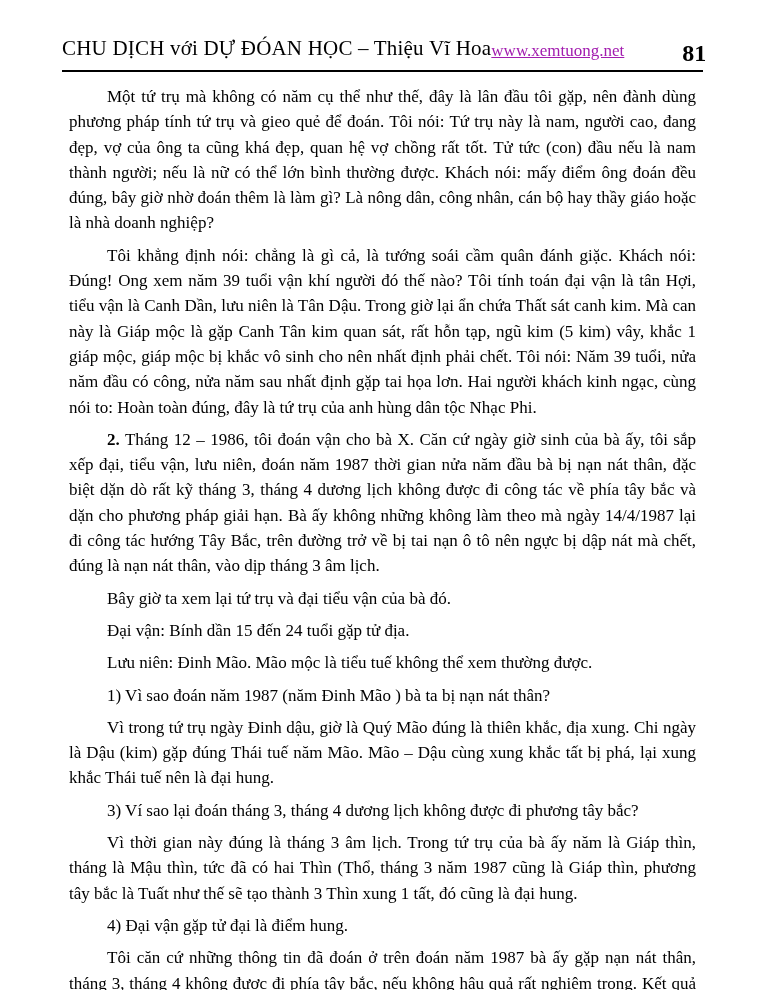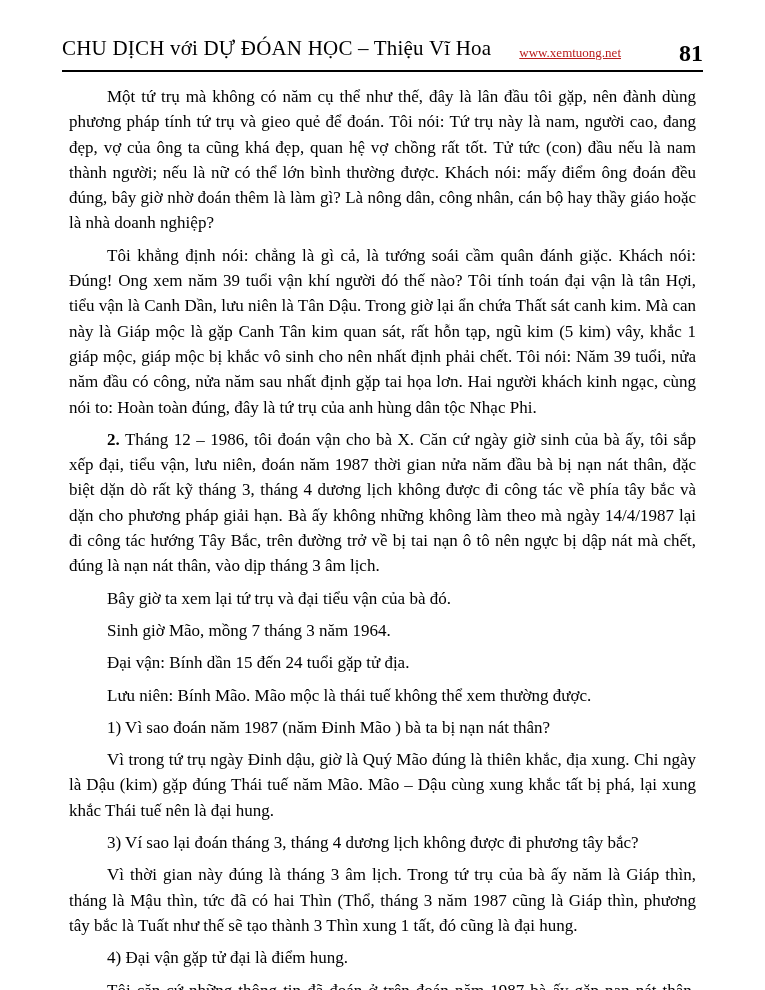--- a/index.html
+++ b/index.html
@@ -26,23 +26,23 @@
     border-bottom: 2px solid #000000;
     padding-bottom: 9px;
   }
   .header-title {
     flex: 1 1 auto;
     font-size: 21px;
     letter-spacing: 0.2px;
     white-space: nowrap;
   }
   .header-site {
-    font-size: 13px;
+    font-size: 17px;
     text-decoration: underline;
-    color: #b91c1c;
+    color: #a21caf;
     margin-right: 58px;
     white-space: nowrap;
   }
   .header-page-number {
     font-size: 24px;
     font-weight: bold;
     line-height: 0.9;
     margin-bottom: -4px;
     white-space: nowrap;
   }
@@ -69,23 +69,22 @@
     <span class="header-title">CHU DỊCH với DỰ ĐÓAN HỌC – Thiệu Vĩ Hoa</span>
     <span class="header-site">www.xemtuong.net</span>
     <span class="header-page-number">81</span>
   </div>
 
   <div class="body-text">
     <p class="para"><b class="lead"></b><span>Một tứ trụ mà không có năm cụ thể như thế, đây là lân đầu tôi gặp, nên đành dùng phương pháp tính tứ trụ và gieo quẻ để đoán. Tôi nói: Tứ trụ này là nam, người cao, đang đẹp, vợ của ông ta cũng khá đẹp, quan hệ vợ chồng rất tốt. Tử tức (con) đầu nếu là nam thành người; nếu là nữ có thể lớn bình thường được. Khách nói: mấy điểm ông đoán đều đúng, bây giờ nhờ đoán thêm là làm gì? Là nông dân, công nhân, cán bộ hay thầy giáo hoặc là nhà doanh nghiệp?</span></p>
     <p class="para"><b class="lead"></b><span>Tôi khẳng định nói: chẳng là gì cả, là tướng soái cầm quân đánh giặc. Khách nói: Đúng! Ong xem năm 39 tuổi vận khí người đó thế nào? Tôi tính toán đại vận là tân Hợi, tiểu vận là Canh Dần, lưu niên là Tân Dậu. Trong giờ lại ẩn chứa Thất sát canh kim. Mà can này là Giáp mộc là gặp Canh Tân kim quan sát, rất hỗn tạp, ngũ kim (5 kim) vây, khắc 1 giáp mộc, giáp mộc bị khắc vô sinh cho nên nhất định phải chết. Tôi nói: Năm 39 tuổi, nửa năm đầu có công, nửa năm sau nhất định gặp tai họa lơn. Hai người khách kinh ngạc, cùng nói to: Hoàn toàn đúng, đây là tứ trụ của anh hùng dân tộc Nhạc Phi.</span></p>
     <p class="para"><b class="lead">2.</b><span> Tháng 12 – 1986, tôi đoán vận cho bà X. Căn cứ ngày giờ sinh của bà ấy, tôi sắp xếp đại, tiểu vận, lưu niên, đoán năm 1987 thời gian nửa năm đầu bà bị nạn nát thân, đặc biệt dặn dò rất kỹ tháng 3, tháng 4 dương lịch không được đi công tác về phía tây bắc và dặn cho phương pháp giải hạn. Bà ấy không những không làm theo mà ngày 14/4/1987 lại đi công tác hướng Tây Bắc, trên đường trở về bị tai nạn ô tô nên ngực bị dập nát mà chết, đúng là nạn nát thân, vào dịp tháng 3 âm lịch.</span></p>
     <p class="para"><b class="lead"></b><span>Bây giờ ta xem lại tứ trụ và đại tiểu vận của bà đó.</span></p>
-    <p class="para"><b class="lead"></b><span>Sinh giờ Mão, mồng 7 tháng 3 năm 1964.</span></p>
     <p class="para"><b class="lead"></b><span>Đại vận: Bính dần 15 đến 24 tuổi gặp tử địa.</span></p>
-    <p class="para"><b class="lead"></b><span>Lưu niên: Bính Mão. Mão mộc là thái tuế không thể xem thường được.</span></p>
+    <p class="para"><b class="lead"></b><span>Lưu niên: Đinh Mão. Mão mộc là tiểu tuế không thể xem thường được.</span></p>
     <p class="para"><b class="lead"></b><span>1) Vì sao đoán năm 1987 (năm Đinh Mão ) bà ta bị nạn nát thân?</span></p>
     <p class="para"><b class="lead"></b><span>Vì trong tứ trụ ngày Đinh dậu, giờ là Quý Mão đúng là thiên khắc, địa xung. Chi ngày là Dậu (kim) gặp đúng Thái tuế năm Mão. Mão – Dậu cùng xung khắc tất bị phá, lại xung khắc Thái tuế nên là đại hung.</span></p>
     <p class="para"><b class="lead"></b><span>3) Ví sao lại đoán tháng 3, tháng 4 dương lịch không được đi phương tây bắc?</span></p>
     <p class="para"><b class="lead"></b><span>Vì thời gian này đúng là tháng 3 âm lịch. Trong tứ trụ của bà ấy năm là Giáp thìn, tháng là Mậu thìn, tức đã có hai Thìn (Thổ, tháng 3 năm 1987 cũng là Giáp thìn, phương tây bắc là Tuất như thế sẽ tạo thành 3 Thìn xung 1 tất, đó cũng là đại hung.</span></p>
     <p class="para"><b class="lead"></b><span>4) Đại vận gặp tử đại là điểm hung.</span></p>
     <p class="para"><b class="lead"></b><span>Tôi căn cứ những thông tin đã đoán ở trên đoán năm 1987 bà ấy gặp nạn nát thân, tháng 3, tháng 4 không được đi phía tây bắc, nếu không hậu quả rất nghiêm trọng. Kết quả hai ô tô đâm nhau (vì cùng xung khắc) ngực dập nát nên chết. Như vậy thời gian và phương hướng đều ứng nghiệm cả.</span></p>
 
   </div>
 
 </div>

